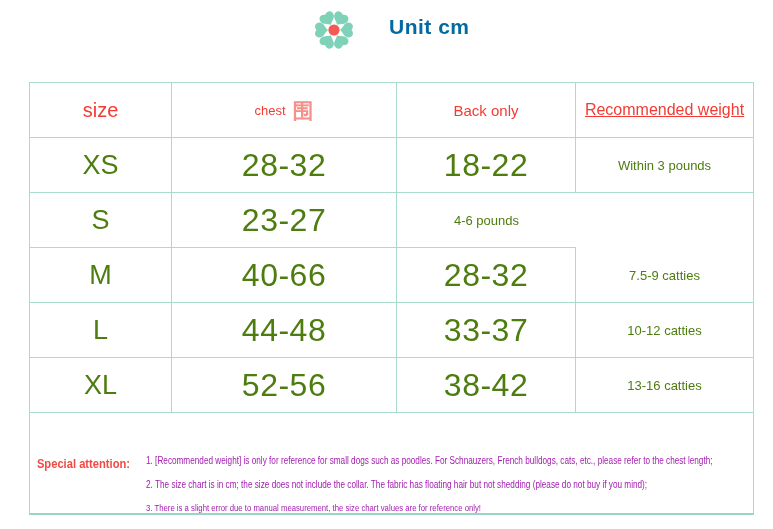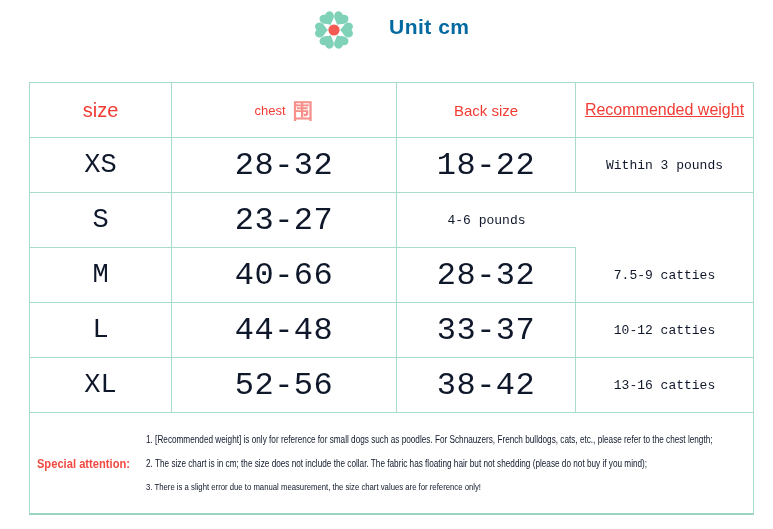--- a/index.html
+++ b/index.html
@@ -34,40 +34,40 @@
     border-right:1px solid #a9dcca;border-bottom:1px solid #a9dcca;
     overflow:hidden;
   }
   .cell:last-child{border-right:none;}
   .hcell{color:#f23b33;}
   .header-row .col-size{font-size:20px;}
   .header-row .col-chest{font-size:13px;gap:7px;}
   .header-row .col-back{font-size:15px;}
   .header-row .col-weight{font-size:16px;text-decoration:underline;}
   .chest-icon{font-size:21px;color:#f5908a;line-height:1;font-weight:bold;}
-  .bcell{color:#0f172a;font-family:Liberation Mono, monospace;}
+  .bcell{color:#4d7c0f;}
   .body-row .col-size{font-size:27px;}
   .body-row .col-chest,.body-row .col-back{font-size:32px;letter-spacing:0.5px;text-align:right;}
   .body-row .col-weight{font-size:13px;}
   .body-row:first-child .col-weight{font-size:13px;}
   
   .notes-row{
     flex:1 1 auto;display:flex;align-items:stretch;
     box-sizing:border-box;overflow:hidden;
   }
   .notes-label{
     flex:0 0 111px;display:flex;align-items:center;
     padding-left:8px;box-sizing:border-box;
     color:#f24a42;font-size:13px;font-weight:bold;
     transform:scaleX(0.86);transform-origin:left center;
     white-space:nowrap;
   }
   .notes-list{
-    flex:1 1 auto;display:flex;flex-direction:column;justify-content:center;
-    gap:13px;color:#0f172a;overflow:hidden;padding-right:4px;
+    flex:1 1 auto;display:flex;flex-direction:column;justify-content:flex-end;
+    gap:13px;color:#a21caf;overflow:hidden;padding-right:4px;
   }
   .note-item{
     white-space:nowrap;font-size:10px;
     transform:scaleX(0.82);transform-origin:left center;
   }
   .note-item:last-child{font-size:9px;transform:scaleX(0.86);}
 </style>
 </head>
 <body>
 
@@ -98,21 +98,21 @@
   <div class="unit-label">Unit cm</div>
 </div>
 
 <div class="size-table">
   <div class="row header-row">
     <div class="cell hcell col-size">size</div>
     <div class="cell hcell col-chest">
       <span>chest</span>
       <span class="chest-icon">围</span>
     </div>
-    <div class="cell hcell col-back">Back size</div>
+    <div class="cell hcell col-back">Back only</div>
     <div class="cell hcell col-weight">Recommended weight</div>
   </div>
 
   <div id="rows-container">
       <div class="row body-row">
         <div class="cell bcell col-size">XS</div>
         <div class="cell bcell col-chest">28-32</div>
         <div class="cell bcell col-back">18-22</div>
         <div class="cell bcell col-weight">Within 3 pounds</div>
       </div>

